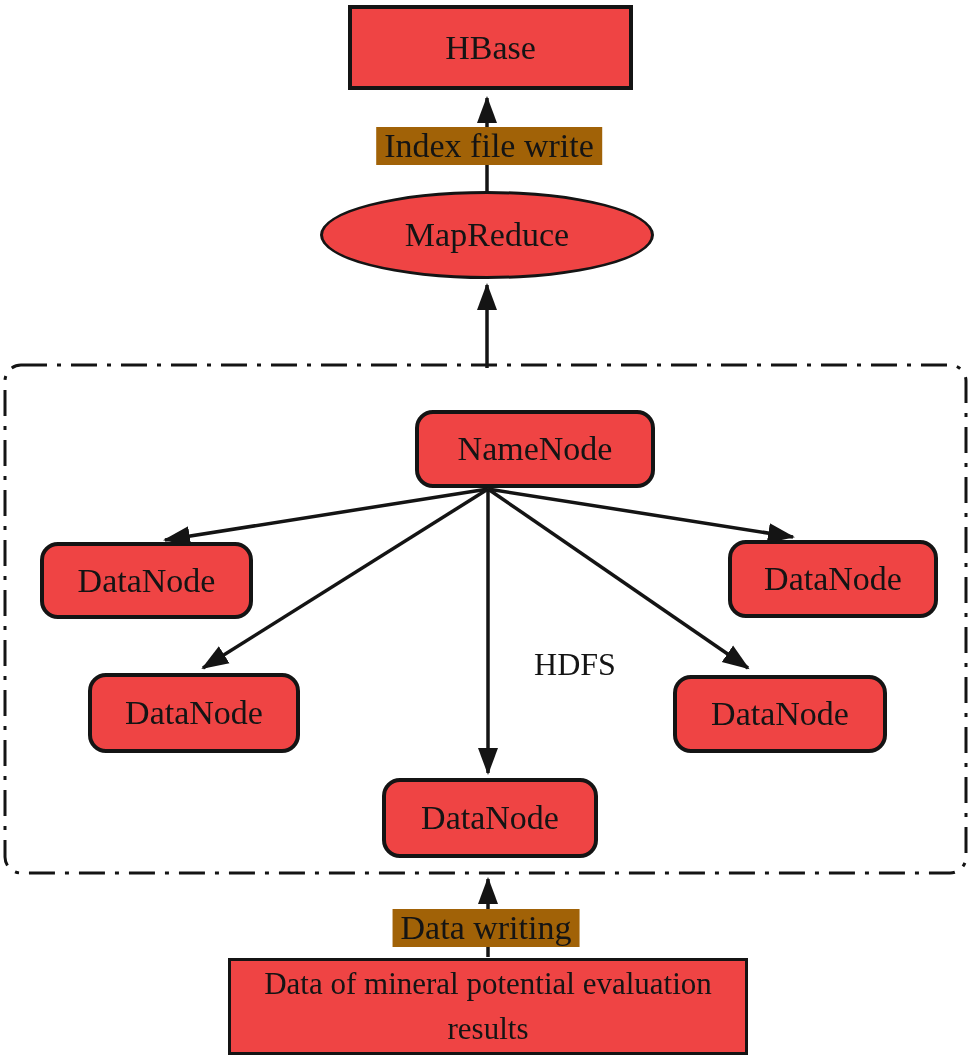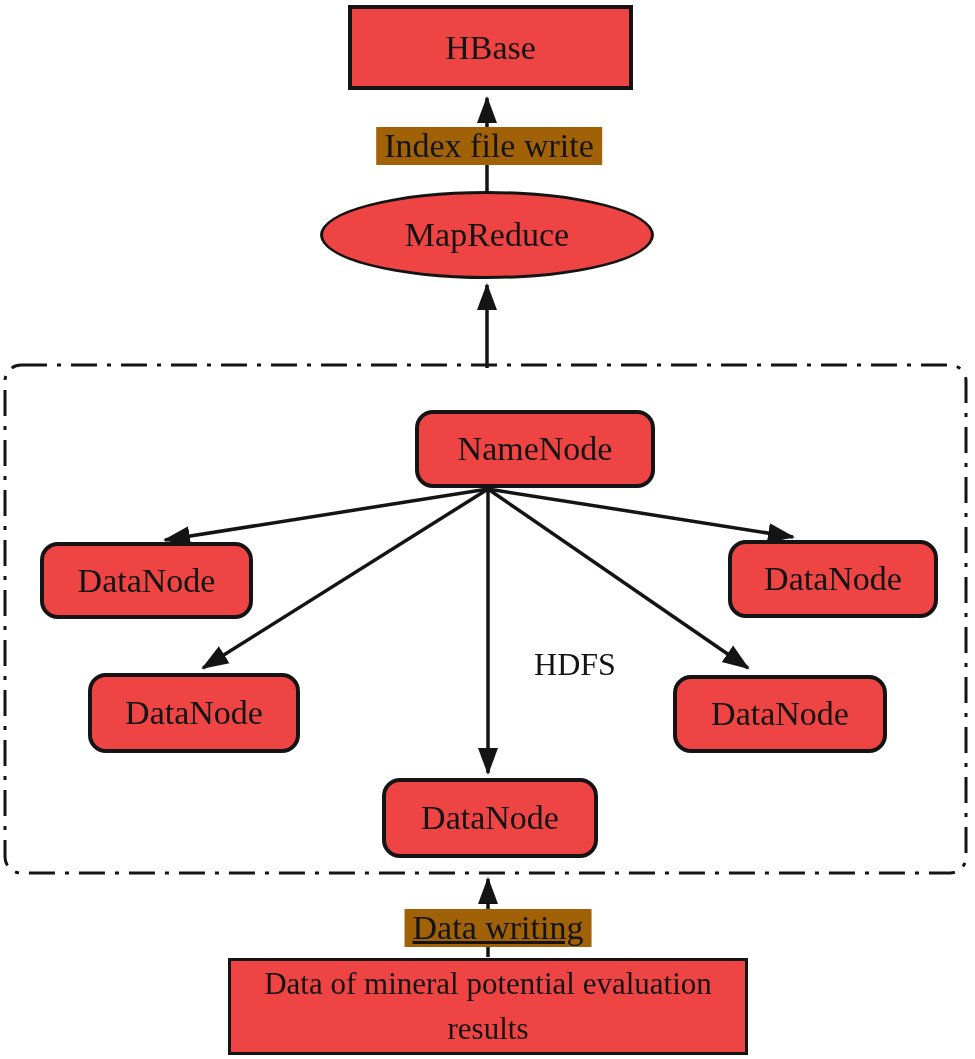--- a/index.html
+++ b/index.html
@@ -126,17 +126,17 @@
     <line x1="488" y1="489" x2="165" y2="540" stroke="#141414" stroke-width="3.5" marker-end="url(#ah)"></line>
     <line x1="488" y1="489" x2="203" y2="668" stroke="#141414" stroke-width="3.5" marker-end="url(#ah)"></line>
     <line x1="488" y1="489" x2="488" y2="773" stroke="#141414" stroke-width="3.5" marker-end="url(#ah)"></line>
     <line x1="488" y1="489" x2="748" y2="668" stroke="#141414" stroke-width="3.5" marker-end="url(#ah)"></line>
     <line x1="488" y1="489" x2="793" y2="537" stroke="#141414" stroke-width="3.5" marker-end="url(#ah)"></line>
   </svg>
 
   <div class="edge-label" style="left:489px; top:146px;">Index file write</div>
 
 
-  <div class="edge-label" style="left:498px; top:928px;text-decoration:underline;">Data writing</div>
+  <div class="edge-label" style="left:486px; top:928px;">Data writing</div>
 
   <div class="zone-label" style="left:575px; top:664px;">HDFS</div>
 
 </div>
 
 </body></html>

